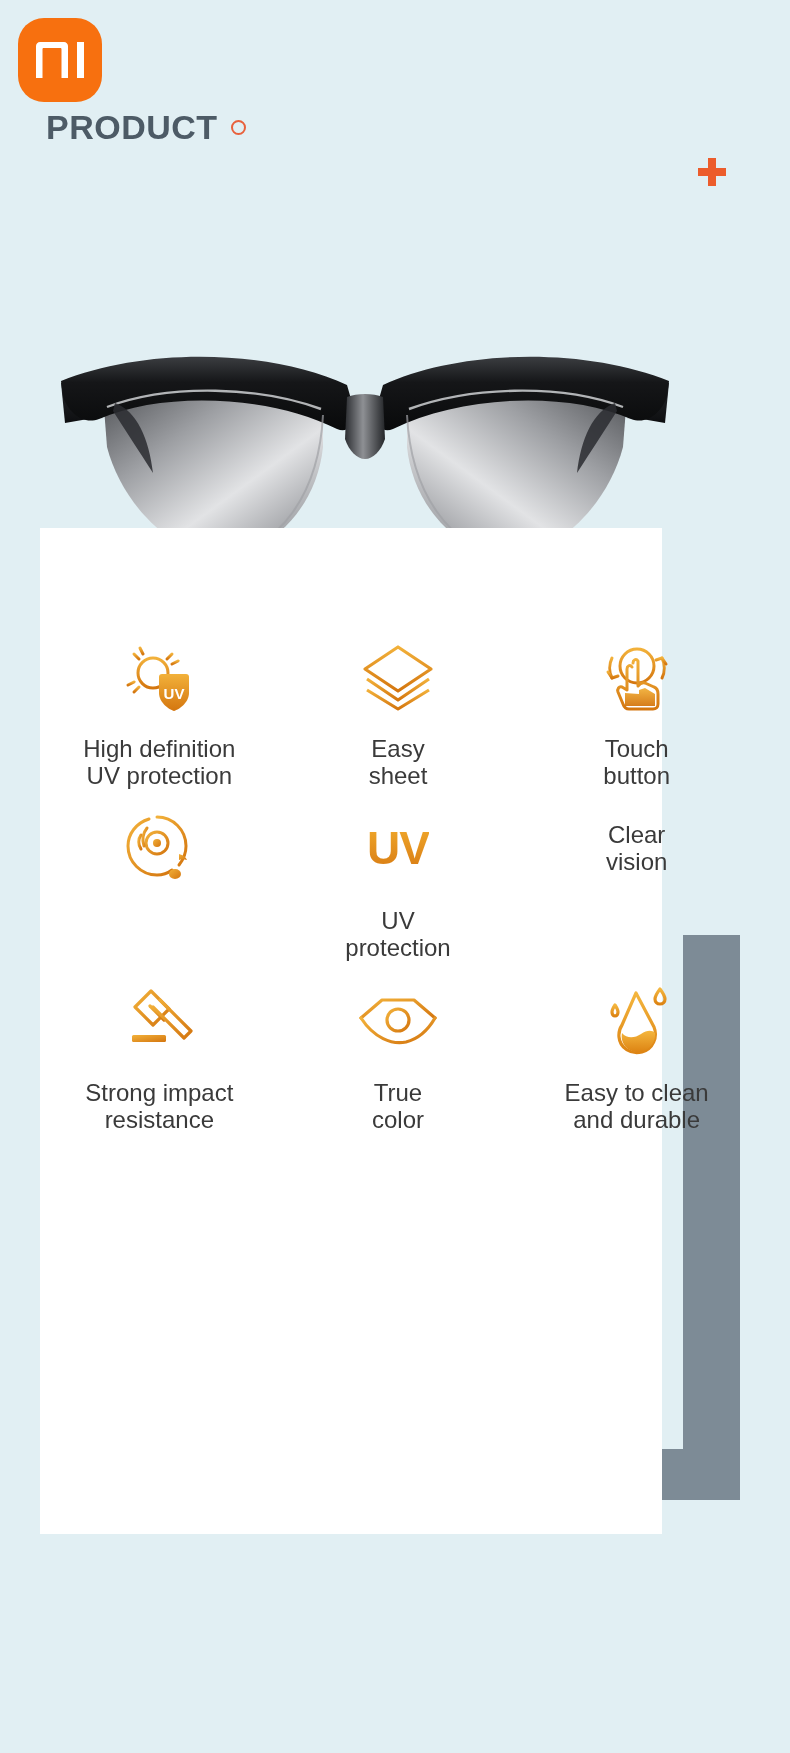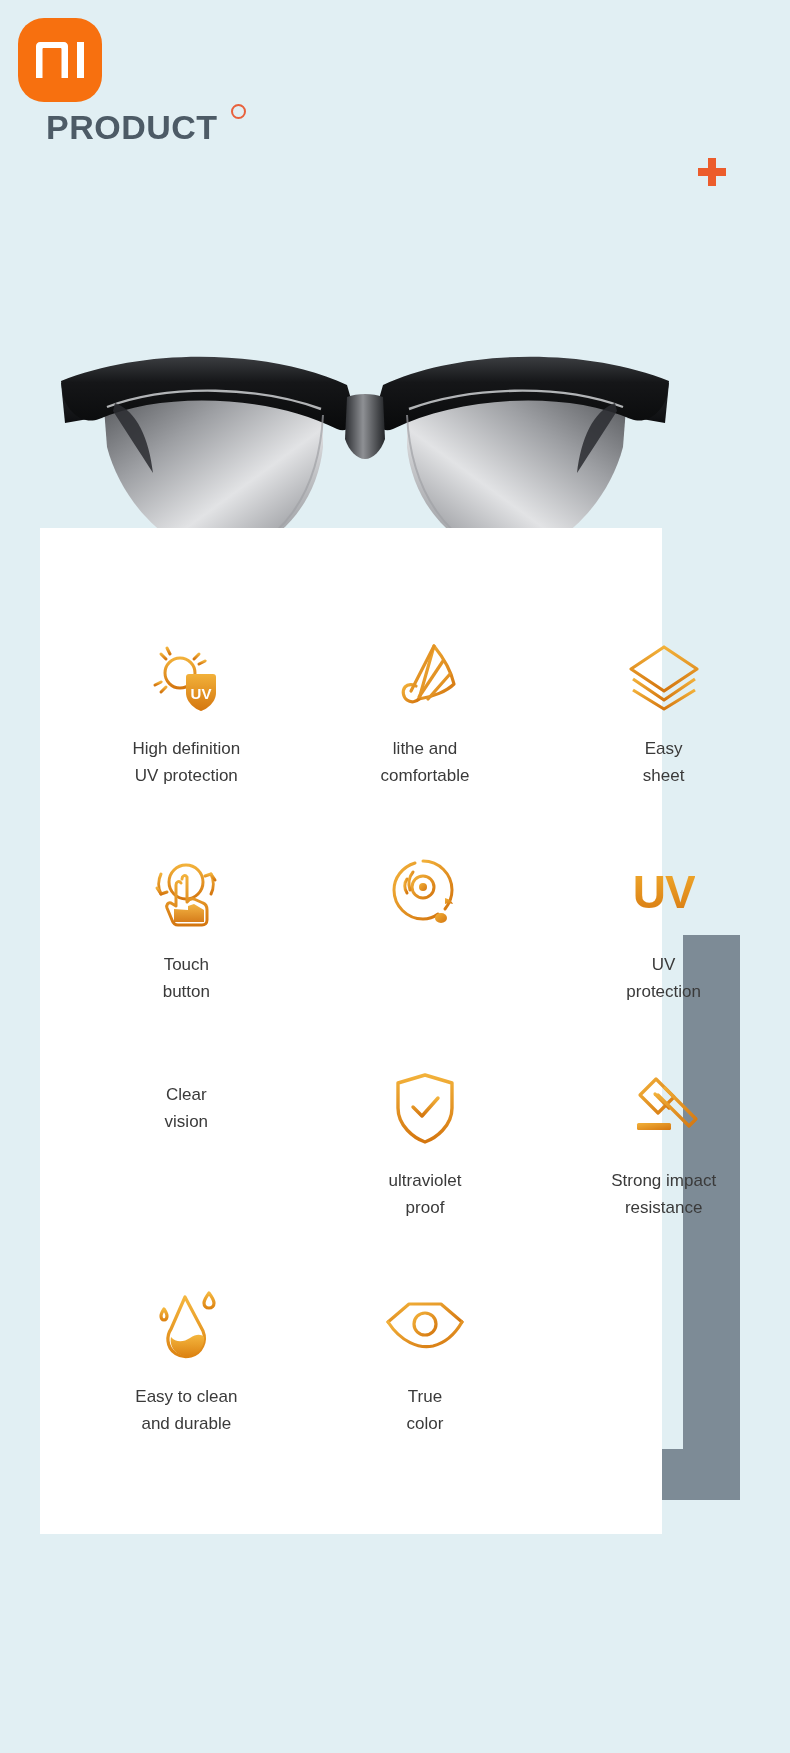--- a/index.html
+++ b/index.html
@@ -16,21 +16,21 @@
     position:absolute;left:18px;top:18px;width:84px;height:84px;
     background:#f7700f;border-radius:26px;
     display:flex;align-items:center;justify-content:center;
   }
   .logo svg{display:block;}
 
   .title-wrap{position:absolute;left:46px;top:104px;}
   .title-line{
     color:#4d5b66;font-size:34px;font-weight:bold;letter-spacing:.5px;
     line-height:46px;white-space:nowrap;
-    display:flex;align-items:flex-start;
+    display:flex;align-items:center;
   }
   .title-dot{
     display:inline-block;width:15px;height:15px;border-radius:50%;
     border:2.5px solid #e8613c;margin-left:13px;box-sizing:border-box;
   }
   .plus-mark{
     position:absolute;left:697px;top:157px;width:30px;height:30px;
   }
   .plus-mark:before,.plus-mark:after{
     content:"";position:absolute;background:#ec5c2b;
@@ -57,39 +57,38 @@
   
   .card{
     position:absolute;left:40px;top:528px;width:622px;height:1006px;
     background:#ffffff;
   }
 
   
   .grid{
     position:absolute;left:0;top:105px;width:716px;
     display:grid;grid-template-columns:repeat(3,1fr);
-    row-gap:60px;
-    padding-left:27px;
+    row-gap:16px;
   }
   .cell{display:flex;flex-direction:column;align-items:center;}
   .cell-icon{
     height:86px;width:100%;
     display:flex;align-items:center;justify-content:center;
   }
   .cell-icon svg{display:block;}
   .cell-icon .bigtext{
     font-size:46px;font-weight:bold;letter-spacing:-1px;
     background:linear-gradient(180deg,#f0a92c 0%,#d87b12 100%);
     -webkit-background-clip:text;background-clip:text;
     color:transparent;-webkit-text-fill-color:transparent;
     line-height:1;
   }
   .cell-label{
     margin-top:16px;text-align:center;
-    color:#3a3a3a;font-size:17px;line-height:27px;
+    color:#3a3a3a;font-size:24px;line-height:27px;
     white-space:pre-line;
   }
 </style>
 </head>
 <body>
 
 <div id="page">
 
   <div class="logo">
     <svg width="52" height="40" viewBox="0 0 52 40" aria-hidden="true">
@@ -194,41 +193,20 @@
               <line x1="52" y1="27" x2="58" y2="24"></line>
             </g>
             <path d="M42 37 L66 37 C68 37 69 38 69 40 L69 56 C69 66 58 73 54 74 C50 73 39 66 39 56 L39 40 C39 38 40 37 42 37 Z" fill="url(#g1)"></path>
             <text x="54" y="62" font-family="Liberation Sans, sans-serif" font-size="15" font-weight="bold" fill="#ffffff" text-anchor="middle">UV</text>
           </svg>
         </div>
         <div class="cell-label">High definition
 UV protection</div>
       </div>
 
-      <div class="cell">
-        <div class="cell-icon">
-          <svg width="74" height="74" viewBox="0 0 74 74" aria-hidden="true">
-            <defs>
-                <linearGradient id="g2" x1="0" y1="0" x2="1" y2="1">
-              <stop offset="0%" stop-color="#f2b13a"></stop>
-                  <stop offset="100%" stop-color="#d4760f"></stop>
-            </linearGradient>
-              </defs>
-            <g stroke="url(#g2)" stroke-width="3.2" fill="none" stroke-linejoin="round" stroke-linecap="round">
-              <path d="M46 7 C58 22 64 36 66 45 C59 52 45 58 31 60 Z"></path>
-              <path d="M31 60 C28 63 23 64 19 61 C15 58 14 52 17 48 C20 45 25 45 28 47"></path>
-              <path d="M46 7 L23 52"></path>
-              <path d="M55 22 L31 58"></path>
-              <path d="M62 35 L40 60"></path>
-            </g>
-          </svg>
-        </div>
-        <div class="cell-label">lithe and
-comfortable</div>
-      </div>
 
       <div class="cell">
         <div class="cell-icon">
           <svg width="78" height="74" viewBox="0 0 78 74" aria-hidden="true">
             <defs>
                 <linearGradient id="g3" x1="0" y1="0" x2="0" y2="1">
               <stop offset="0%" stop-color="#f2b13a"></stop>
                   <stop offset="100%" stop-color="#d4760f"></stop>
             </linearGradient>
               </defs>
@@ -298,79 +276,40 @@
         </div>
         <div class="cell-label">UV
 protection</div>
       </div>
 
       <div class="cell">
         <div class="cell-label">Clear
 vision</div>
       </div>
 
-      <div class="cell">
-        <div class="cell-icon">
-          <svg width="66" height="76" viewBox="0 0 66 76" aria-hidden="true">
-            <defs>
-                <linearGradient id="g7" x1="0" y1="0" x2="0" y2="1">
-              <stop offset="0%" stop-color="#f2b13a"></stop>
-                  <stop offset="100%" stop-color="#d4760f"></stop>
-            </linearGradient>
-              </defs>
-            <g stroke="url(#g7)" stroke-width="3.4" fill="none" stroke-linecap="round" stroke-linejoin="round">
-              <path d="M33 5 L60 13 L60 38 C60 56 44 68 33 72 C22 68 6 56 6 38 L6 13 Z"></path>
-              <path d="M21 37 L30 46 L46 28"></path>
-            </g>
-          </svg>
-        </div>
-        <div class="cell-label">ultraviolet
-proof</div>
-      </div>
 
       <div class="cell">
         <div class="cell-icon">
           <svg width="78" height="70" viewBox="0 0 78 70" aria-hidden="true">
             <defs>
                 <linearGradient id="g8" x1="0" y1="0" x2="1" y2="1">
               <stop offset="0%" stop-color="#f2b13a"></stop>
                   <stop offset="100%" stop-color="#d4760f"></stop>
             </linearGradient>
               </defs>
             <g stroke="url(#g8)" stroke-width="3.2" fill="none" stroke-linejoin="round" stroke-linecap="round">
               <path d="M31 6 L49 24 L33 40 L15 22 Z"></path>
               <path d="M30 21 L44 35"></path>
               <path d="M40 15 L71 46 L64 53 L33 22"></path>
             </g>
             <rect x="12" y="50" width="34" height="7" rx="1.5" fill="url(#g8)"></rect>
           </svg>
         </div>
         <div class="cell-label">Strong impact
 resistance</div>
-      </div>
-
-      <div class="cell">
-        <div class="cell-icon">
-          <svg width="70" height="78" viewBox="0 0 70 78" aria-hidden="true">
-            <defs>
-                <linearGradient id="g10" x1="0" y1="0" x2="0" y2="1">
-              <stop offset="0%" stop-color="#f4b63e"></stop>
-                  <stop offset="100%" stop-color="#dd8413"></stop>
-            </linearGradient>
-              </defs>
-            <g stroke="url(#g10)" stroke-width="3.2" fill="none" stroke-linejoin="round">
-              <path d="M34 12 L52 46 C56 56 51 68 40 71 C29 74 18 67 17 56 C16.5 51 18 47 20 44 Z"></path>
-              <path d="M58 8 C61 12 63 15 63 18 C63 21 61 23 58 23 C55 23 53 21 53 18 C53 15 55 12 58 8 Z"></path>
-              <path d="M13 24 C15 27 16 29 16 31 C16 33 15 35 13 35 C11 35 10 33 10 31 C10 29 11 27 13 24 Z"></path>
-            </g>
-            <path d="M20 52 C25 58 33 57 39 53 C45 49 50 49 53 52 C54 63 45 71 36 71 C26 71 18 63 20 52 Z" fill="url(#g10)"></path>
-          </svg>
-        </div>
-        <div class="cell-label">Easy to clean
-and durable</div>
       </div>
 
       <div class="cell">
         <div class="cell-icon">
           <svg width="84" height="60" viewBox="0 0 84 60" aria-hidden="true">
             <defs>
                 <linearGradient id="g9" x1="0" y1="0" x2="1" y2="1">
               <stop offset="0%" stop-color="#f2b13a"></stop>
                   <stop offset="100%" stop-color="#d4760f"></stop>
             </linearGradient>
@@ -380,16 +319,37 @@
               <path d="M5 28 C18 48 36 55 50 52 C62 49 72 40 79 28"></path>
               <circle cx="42" cy="30" r="11"></circle>
               <path d="M42 35 L42 44"></path>
             </g>
           </svg>
         </div>
         <div class="cell-label">True
 color</div>
       </div>
 
+      <div class="cell">
+        <div class="cell-icon">
+          <svg width="70" height="78" viewBox="0 0 70 78" aria-hidden="true">
+            <defs>
+                <linearGradient id="g10" x1="0" y1="0" x2="0" y2="1">
+              <stop offset="0%" stop-color="#f4b63e"></stop>
+                  <stop offset="100%" stop-color="#dd8413"></stop>
+            </linearGradient>
+              </defs>
+            <g stroke="url(#g10)" stroke-width="3.2" fill="none" stroke-linejoin="round">
+              <path d="M34 12 L52 46 C56 56 51 68 40 71 C29 74 18 67 17 56 C16.5 51 18 47 20 44 Z"></path>
+              <path d="M58 8 C61 12 63 15 63 18 C63 21 61 23 58 23 C55 23 53 21 53 18 C53 15 55 12 58 8 Z"></path>
+              <path d="M13 24 C15 27 16 29 16 31 C16 33 15 35 13 35 C11 35 10 33 10 31 C10 29 11 27 13 24 Z"></path>
+            </g>
+            <path d="M20 52 C25 58 33 57 39 53 C45 49 50 49 53 52 C54 63 45 71 36 71 C26 71 18 63 20 52 Z" fill="url(#g10)"></path>
+          </svg>
+        </div>
+        <div class="cell-label">Easy to clean
+and durable</div>
+      </div>
+
     </div>
   </div>
 
 </div>
 
 </body></html>

